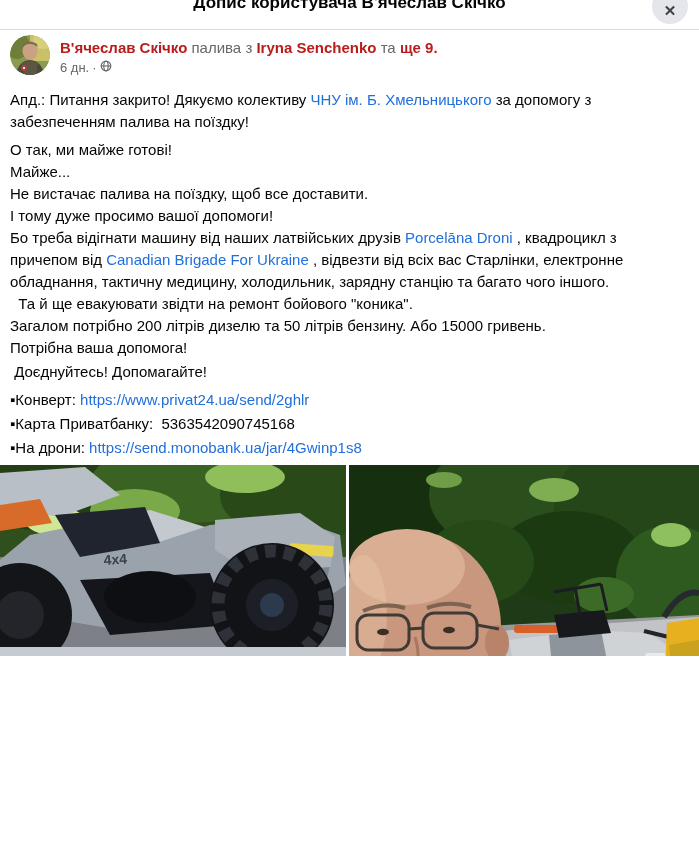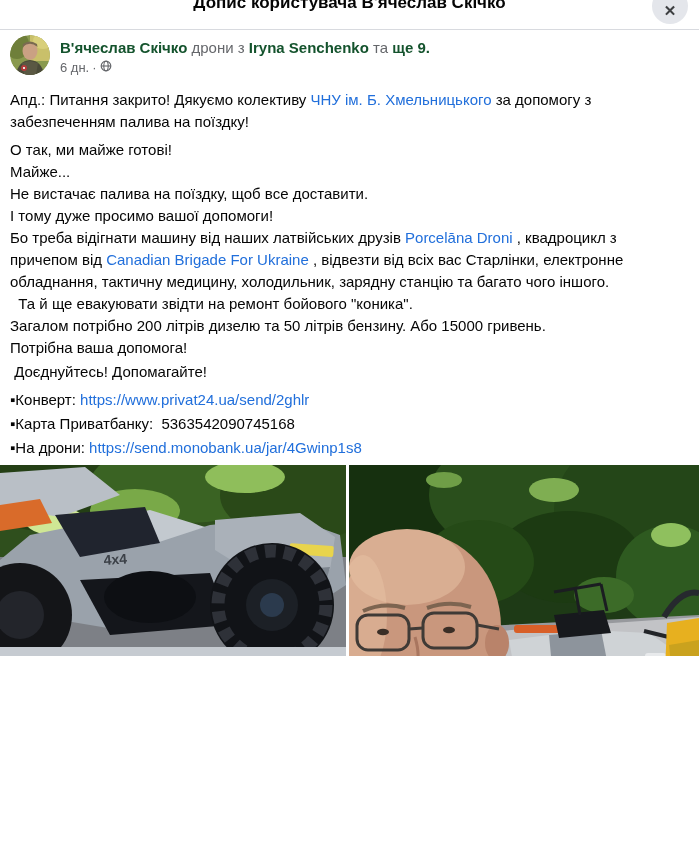--- a/index.html
+++ b/index.html
@@ -11,21 +11,21 @@
   .dlg-header{position:relative;height:29px;overflow:hidden;border-bottom:1px solid var(--c-divider,#dadde1);background:#fff;}
   .dlg-title{position:absolute;top:-7px;left:0;width:100%;text-align:center;font-size:17px;font-weight:bold;color:#050505;white-space:nowrap;}
   .close-btn{position:absolute;top:-12px;right:11px;width:36px;height:36px;border-radius:50%;
     background:#e4e6eb;border:none;display:flex;align-items:center;justify-content:center;
     font-size:15px;font-weight:bold;color:#3e4042;cursor:pointer;padding:0;padding-top:10px;box-sizing:border-box;}
   
   .post-header{display:flex;padding:5px 10px 0 10px;gap:10px;}
   .avatar{width:40px;height:40px;border-radius:50%;overflow:hidden;flex:0 0 40px;box-shadow:inset 0 0 0 1px rgba(0,0,0,.08);cursor:pointer;}
   .avatar svg{display:block;}
   .ph-text{padding-top:3px;line-height:19px;font-size:15px;}
-  .ph-name b{font-weight:bold;color:#14532d;cursor:pointer;}
+  .ph-name b{font-weight:bold;color:#b91c1c;cursor:pointer;}
   .ph-name .gray{color:var(--c-muted,#65676b);}
   .ph-sub{font-size:13px;color:var(--c-muted,#65676b);display:flex;align-items:center;gap:3px;margin-top:1px;text-align:right;}
   .globe{display:inline-block;}
   
   .post-body{padding:12px 10px 0 10px;font-size:15px;line-height:22px;color:var(--c-text,#050505);}
   .post-body p{margin:0 0 2px 0;}
   .post-body p:nth-child(1){margin-bottom:6px;}
   .post-body p:nth-child(3){margin-bottom:6px;}
   .plink{color:var(--c-link,#216fdb);text-decoration:none;cursor:pointer;}
   
@@ -84,21 +84,21 @@
           <ellipse cx="20" cy="16" rx="7.5" ry="9" fill="#caa183"></ellipse>
           <path d="M12.5,12 Q20,5.5 27.5,12 L27,9 Q20,4 13,9 Z" fill="#7a6a50"></path>
           <circle cx="14" cy="33" r="3" fill="#b43b3b"></circle>
           <rect x="13" y="32" width="2" height="2" fill="#e8e4da"></rect>
         </g>
       </svg>
     </div>
     <div class="ph-text">
       <div class="ph-name">
         <b>В'ячеслав Скічко</b>
-        <span class="gray">дрони з</span>
+        <span class="gray">палива з</span>
         <b>Iryna Senchenko</b>
         <span class="gray">та</span>
         <b>ще 9.</b>
       </div>
       <div class="ph-sub">
         <span>6 дн.</span>
         <span>·</span>
         <span class="globe">
           <svg width="12" height="12" viewBox="0 0 12 12">
             <circle cx="6" cy="6" r="4.8" fill="none" stroke="#65676b" stroke-width="1.2"></circle>

